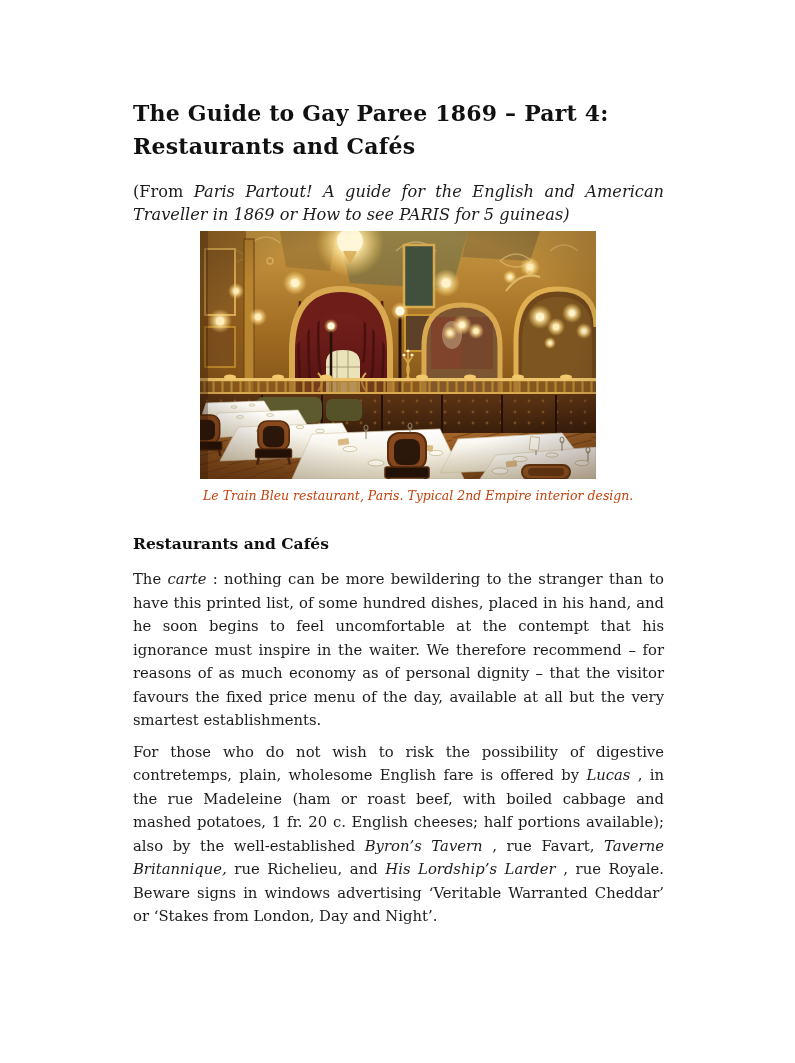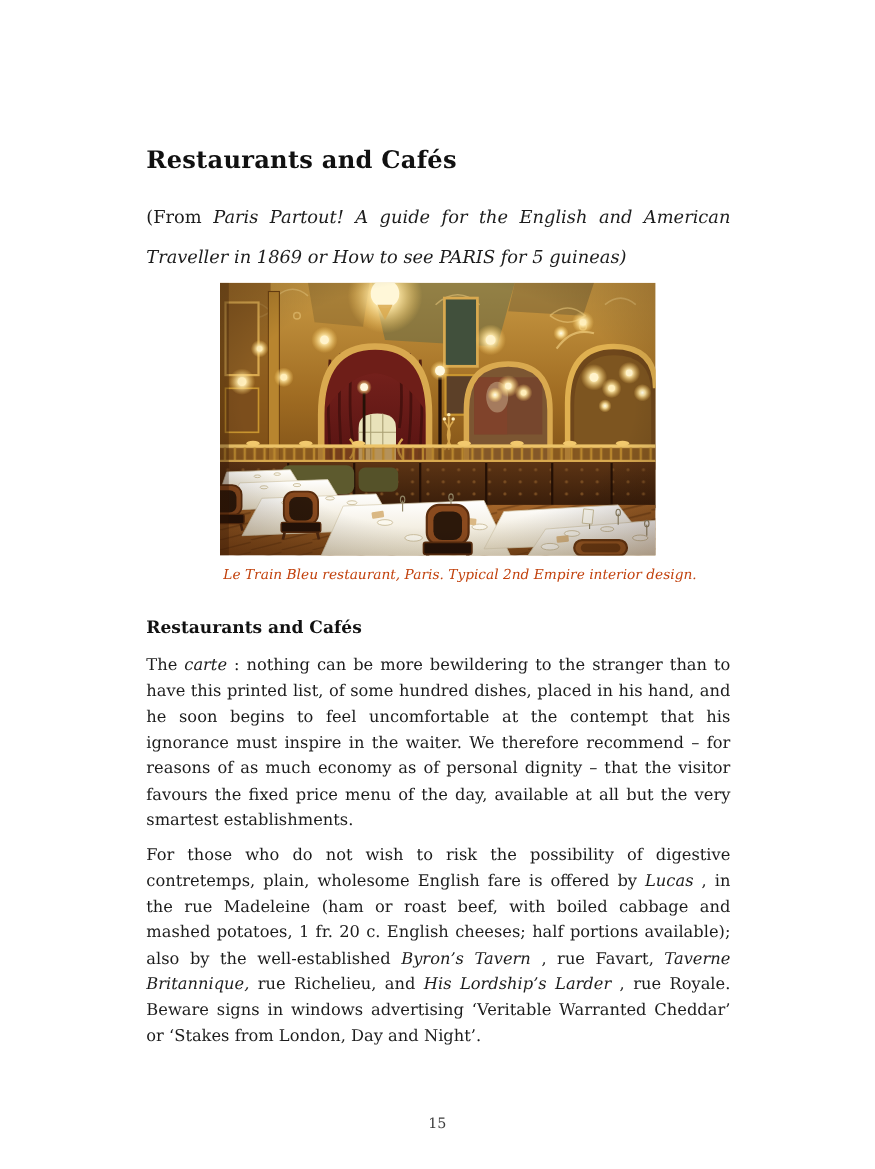--- a/index.html
+++ b/index.html
@@ -13,21 +13,21 @@
     overflow: hidden;
   }
   .content { position: absolute; left: 133px; top: 0; width: 531px; }
   h1.title {
     margin: 97px 0 0 0;
     font-size: 22px; line-height: 33px; font-weight: 700;
     letter-spacing: 0.2px; color: #111;
   }
   p.subtitle {
     margin: 17px 0 0 0;
-    font-size: 16.2px; line-height: 36px; text-align: justify;
+    font-size: 16.2px; line-height: 23px; text-align: justify;
   }
   figure.photo { margin: 5px 0 0 67px; width: 396px; height: 248px; padding: 0; }
   figure.photo svg { display: block; }
   .caption {
     margin: 9px 0 0 70px;
     font-size: 12.5px; font-style: italic; color: #c2410c;
   }
   h2.section {
     margin: 31px 0 0 0;
     font-size: 15.5px; font-weight: 700; color: #111;
@@ -41,21 +41,21 @@
     position: absolute; left: 0; top: 1014px; width: 795px;
     text-align: center; font-size: 13px; color: #3d3d3d;
   }
 </style>
 </head>
 <body>
 
 <div class="page">
   <div class="content">
 
-    <h1 class="title"><br><span>Restaurants and Cafés</span></h1>
+    <h1 class="title"><span>The Guide to Gay Paree 1869 – Part 4:</span><br><span>Restaurants and Cafés</span></h1>
 
     <p class="subtitle"><span>(From </span><i>Paris Partout! A guide for the English and American Traveller in 1869 or How to see PARIS for 5 guineas)</i></p>
 
     <figure class="photo">
       <svg viewBox="0 0 396 248" width="396" height="248">
         <defs>
           <linearGradient id="gWall" x1="0" y1="0" x2="0" y2="1">
             <stop offset="0" stop-color="#c99a44"></stop>
               <stop offset="0.5" stop-color="#a06c22"></stop>
               <stop offset="1" stop-color="#6e4312"></stop>
@@ -319,14 +319,13 @@
 
     <h2 class="section">Restaurants and Cafés</h2>
 
 
     <p class="body"><span>The </span><i>carte</i><span> : nothing can be more bewildering to the stranger than to have this printed list, of some hundred dishes, placed in his hand, and he soon begins to feel uncomfortable at the contempt that his ignorance must inspire in the waiter. We therefore recommend – for reasons of as much economy as of personal dignity – that the visitor favours the fixed price menu of the day, available at all but the very smartest establishments.</span></p>
 
     <p class="body"><span>For those who do not wish to risk the possibility of digestive contretemps, plain, wholesome English fare is offered by </span><i>Lucas</i><span> , in the rue Madeleine (ham or roast beef, with boiled cabbage and mashed potatoes, 1 fr. 20 c. English cheeses; half portions available); also by the well-established </span><i>Byron’s Tavern</i><span> , rue Favart, </span><i>Taverne Britannique,</i><span> rue Richelieu, and </span><i>His Lordship’s Larder</i><span> , rue Royale. Beware signs in windows advertising ‘Veritable Warranted Cheddar’ or ‘Stakes from London, Day and Night’.</span></p>
 
   </div>
 
-  <div class="pageno">15</div>
 </div>
 
 </body></html>

